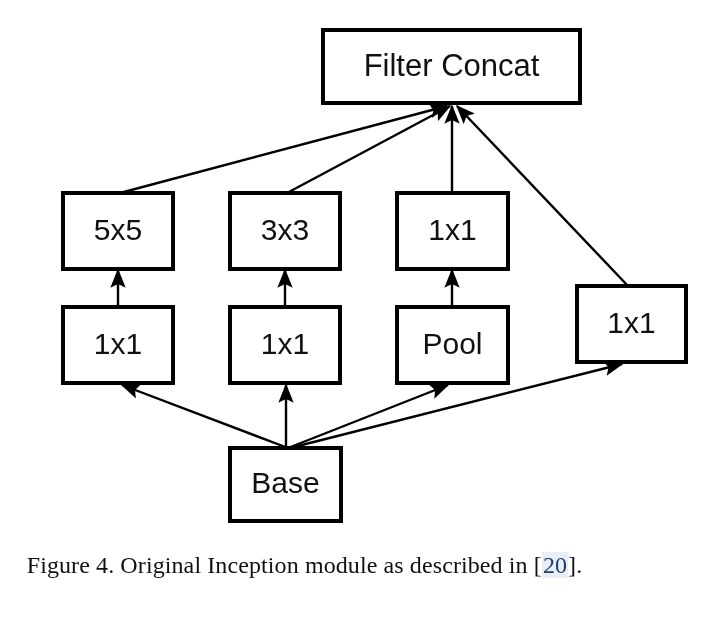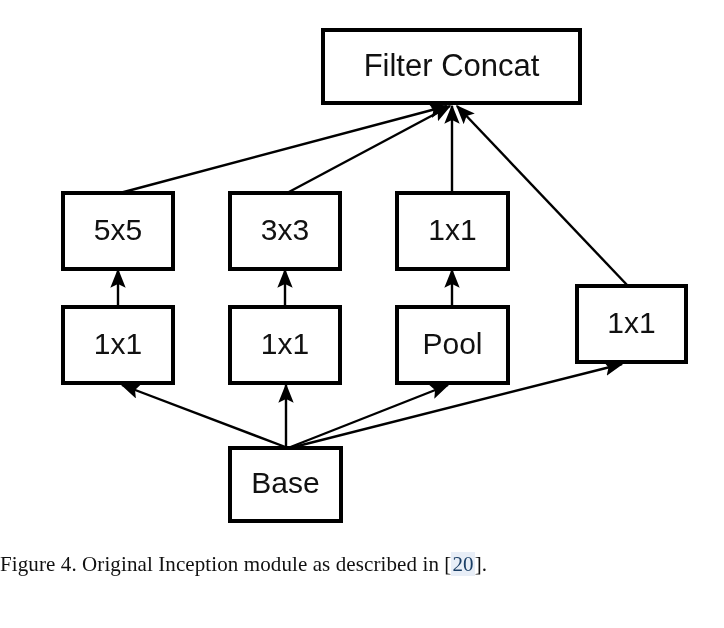--- a/index.html
+++ b/index.html
@@ -51,23 +51,23 @@
   .edge-line {
     stroke: #000000;
     stroke-width: 2.4;
     fill: none;
   }
   #caption-bar {
     position: absolute;
     left: 0;
     top: 552px;
     width: 609px;
-    text-align: left;
+    text-align: center;
     font-family: "Liberation Serif", serif;
-    font-size: 21px;
+    font-size: 24px;
     letter-spacing: 0.1px;
     color: #111111;
     white-space: nowrap;
   }
   #caption-bar .cite-link {
     color: #1b3f66;
     background: #e8eef7;
     padding: 0 1px;
   }
   #caption-bar .cite-bracket {

